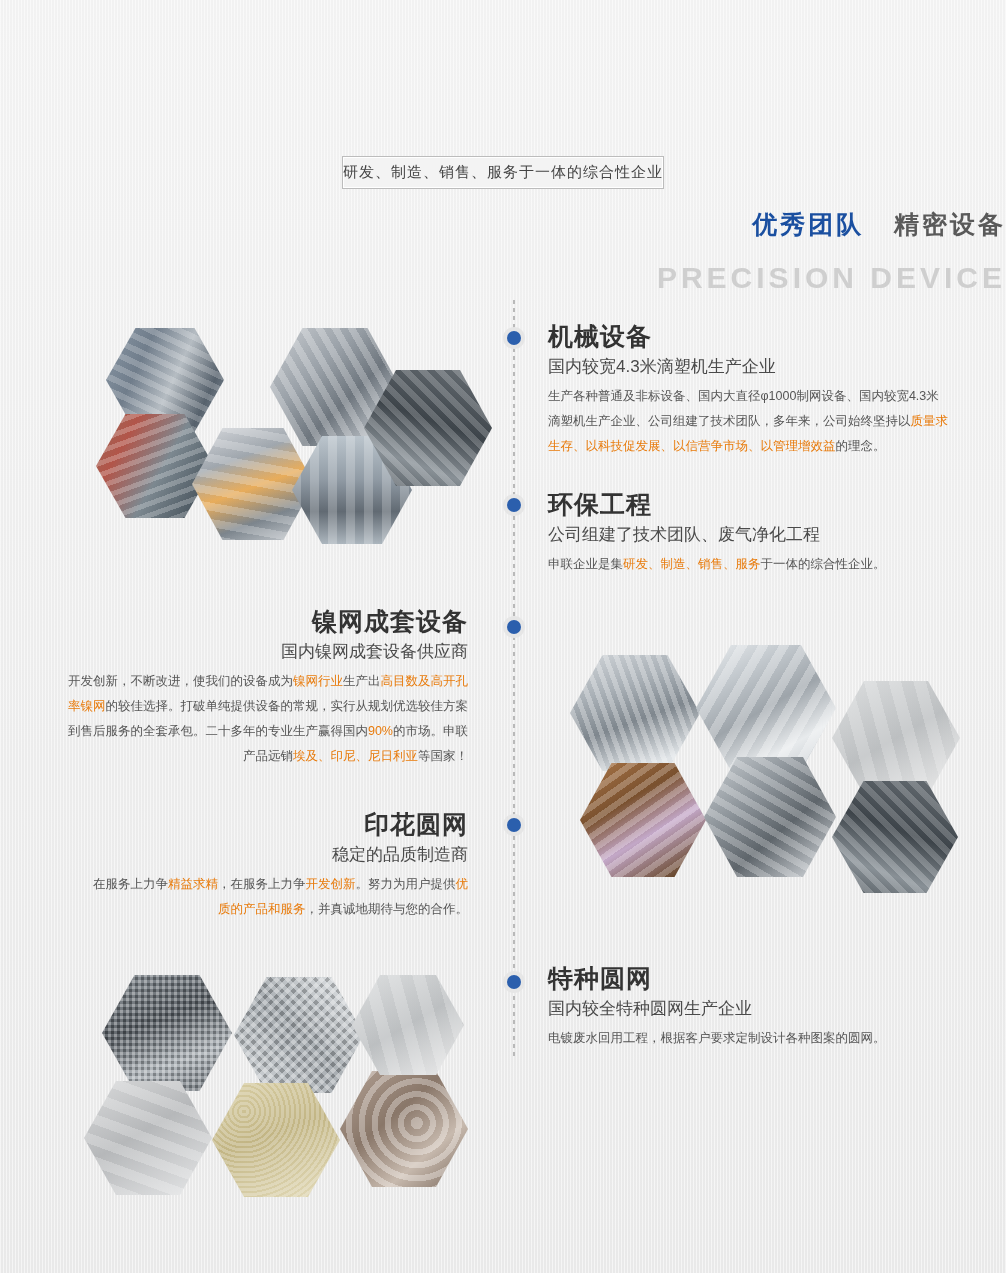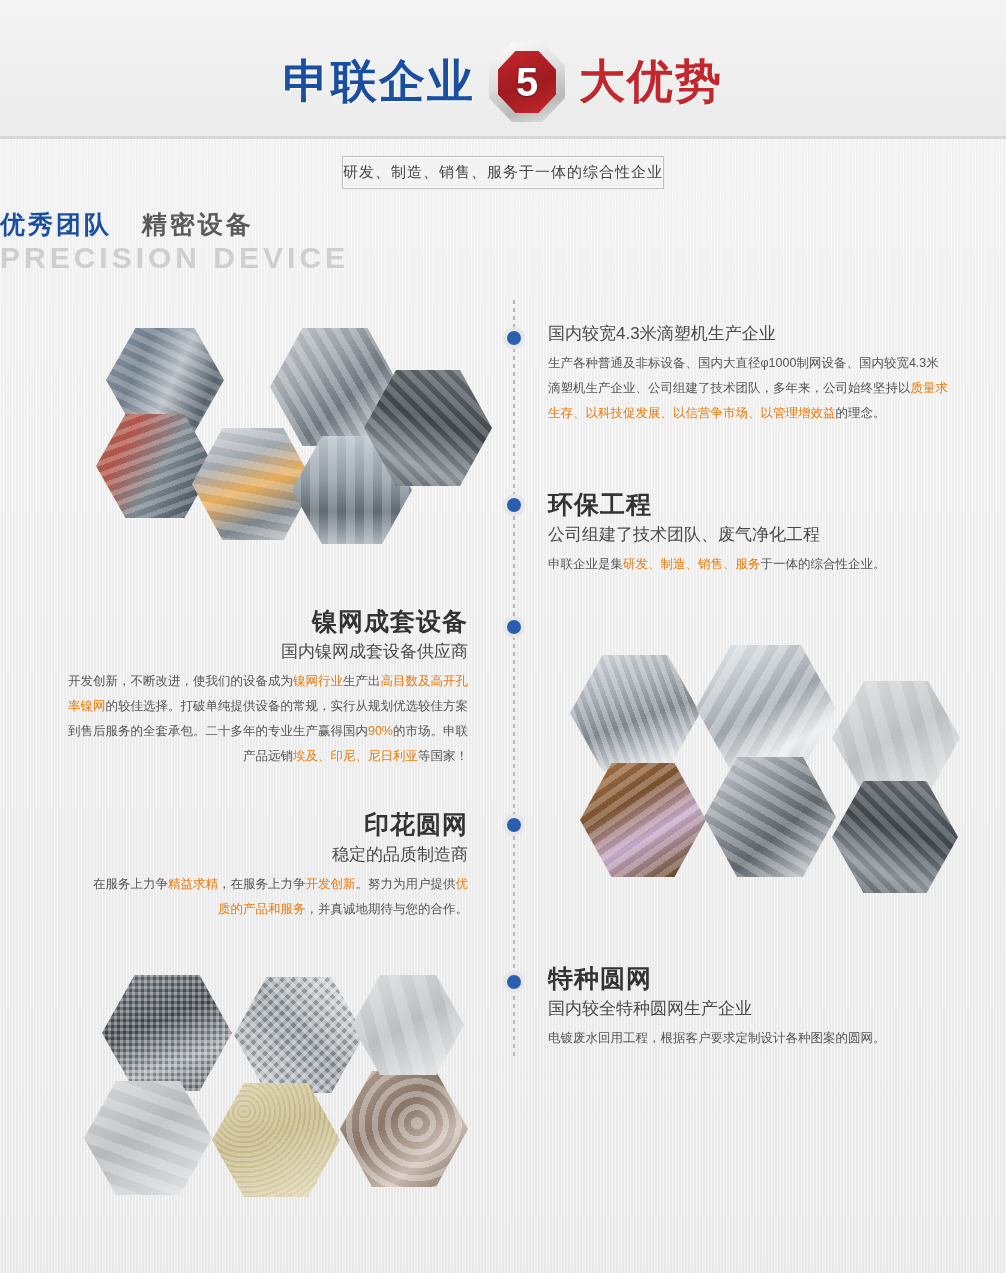--- a/index.html
+++ b/index.html
@@ -59,28 +59,28 @@
 
   
   .subbox{
     position:absolute;left:50%;transform:translateX(-50%);top:156px;
     border:1px solid #bcbcbc;background:#f3f3f3;
     padding:6px 0;font-size:15px;color:#444;letter-spacing:1px;
     box-shadow:inset 0 0 0 1px #fff;
   }
 
   .team{
-    position:absolute;left:0;right:0;top:208px;text-align:left;
+    position:absolute;left:0;right:0;top:208px;text-align:right;
   }
   .team-cn{
     font-size:25px;font-weight:bold;color:#1a4fa0;letter-spacing:3px;
   }
   .team-cn .gray{color:#5a5a5a;}
   .team-en{
-    margin-top:0;font-size:30px;color:#cfcfcf;letter-spacing:4px;font-weight:bold;
+    margin-top:20px;font-size:30px;color:#cfcfcf;letter-spacing:4px;font-weight:bold;
   }
 
   
   .spine{
     position:absolute;left:513px;top:300px;width:2px;height:760px;
     background-image:linear-gradient(#b9b9b9 50%, rgba(255,255,255,0) 0%);
     background-size:2px 8px;background-repeat:repeat-y;
   }
   .dot{
     position:absolute;width:14px;height:14px;border-radius:50%;
@@ -177,31 +177,20 @@
   .t-plate{background-image:
       linear-gradient(150deg,#dcdedf 0%,#b9bcbe 50%,#ececec 100%),
       repeating-linear-gradient(75deg, rgba(0,0,0,.06) 0 12px, rgba(255,255,255,.16) 12px 24px);
     background-blend-mode:overlay;}
 </style>
 </head>
 <body>
 
 <div class="page">
 
-  <div class="header">
-    <div class="header-inner">
-      <span class="h-blue">申联企业</span>
-      <span class="badge">
-        <span class="oct"></span>
-        <span class="oct-in"></span>
-        <span class="num">5</span>
-      </span>
-      <span class="h-red">大优势</span>
-    </div>
-  </div>
 
   <div class="subbox">研发、制造、销售、服务于一体的综合性企业</div>
 
   <div class="team">
     <div class="team-cn">
       <span>优秀团队</span>
       &nbsp;&nbsp;<span class="gray">精密设备</span>
     </div>
     <div class="team-en">PRECISION DEVICE</div>
   </div>
@@ -216,20 +205,21 @@
   <div class="hexwrap" style="left:96px;top:328px;width:390px;height:250px;">
     <div class="hex t-machine" style="left:10px;top:0px;width:118px;height:104px;"></div>
     <div class="hex t-red" style="left:0px;top:86px;width:118px;height:104px;"></div>
     <div class="hex t-duct" style="left:174px;top:0px;width:130px;height:118px;"></div>
     <div class="hex t-tank" style="left:96px;top:100px;width:122px;height:112px;"></div>
     <div class="hex t-hall" style="left:196px;top:108px;width:120px;height:108px;"></div>
     <div class="hex t-dark" style="left:268px;top:42px;width:128px;height:116px;"></div>
   </div>
 
   <div class="blk right" style="top:320px;width:410px;">
+    <h3>机械设备</h3>
     <div class="sub">国内较宽4.3米滴塑机生产企业</div>
     <div class="body">
       <span>生产各种普通及非标设备、国内大直径φ1000制网设备、国内较宽4.3米</span><br>
       <span>滴塑机生产企业、公司组建了技术团队，多年来，公司始终坚持以</span><span class="hl">质量求</span><br>
       <span class="hl">生存、以科技促发展、以信营争市场、以管理增效益</span><span>的理念。</span>
     </div>
   </div>
 
   <div class="blk right" style="top:488px;width:410px;">
     <h3>环保工程</h3>

